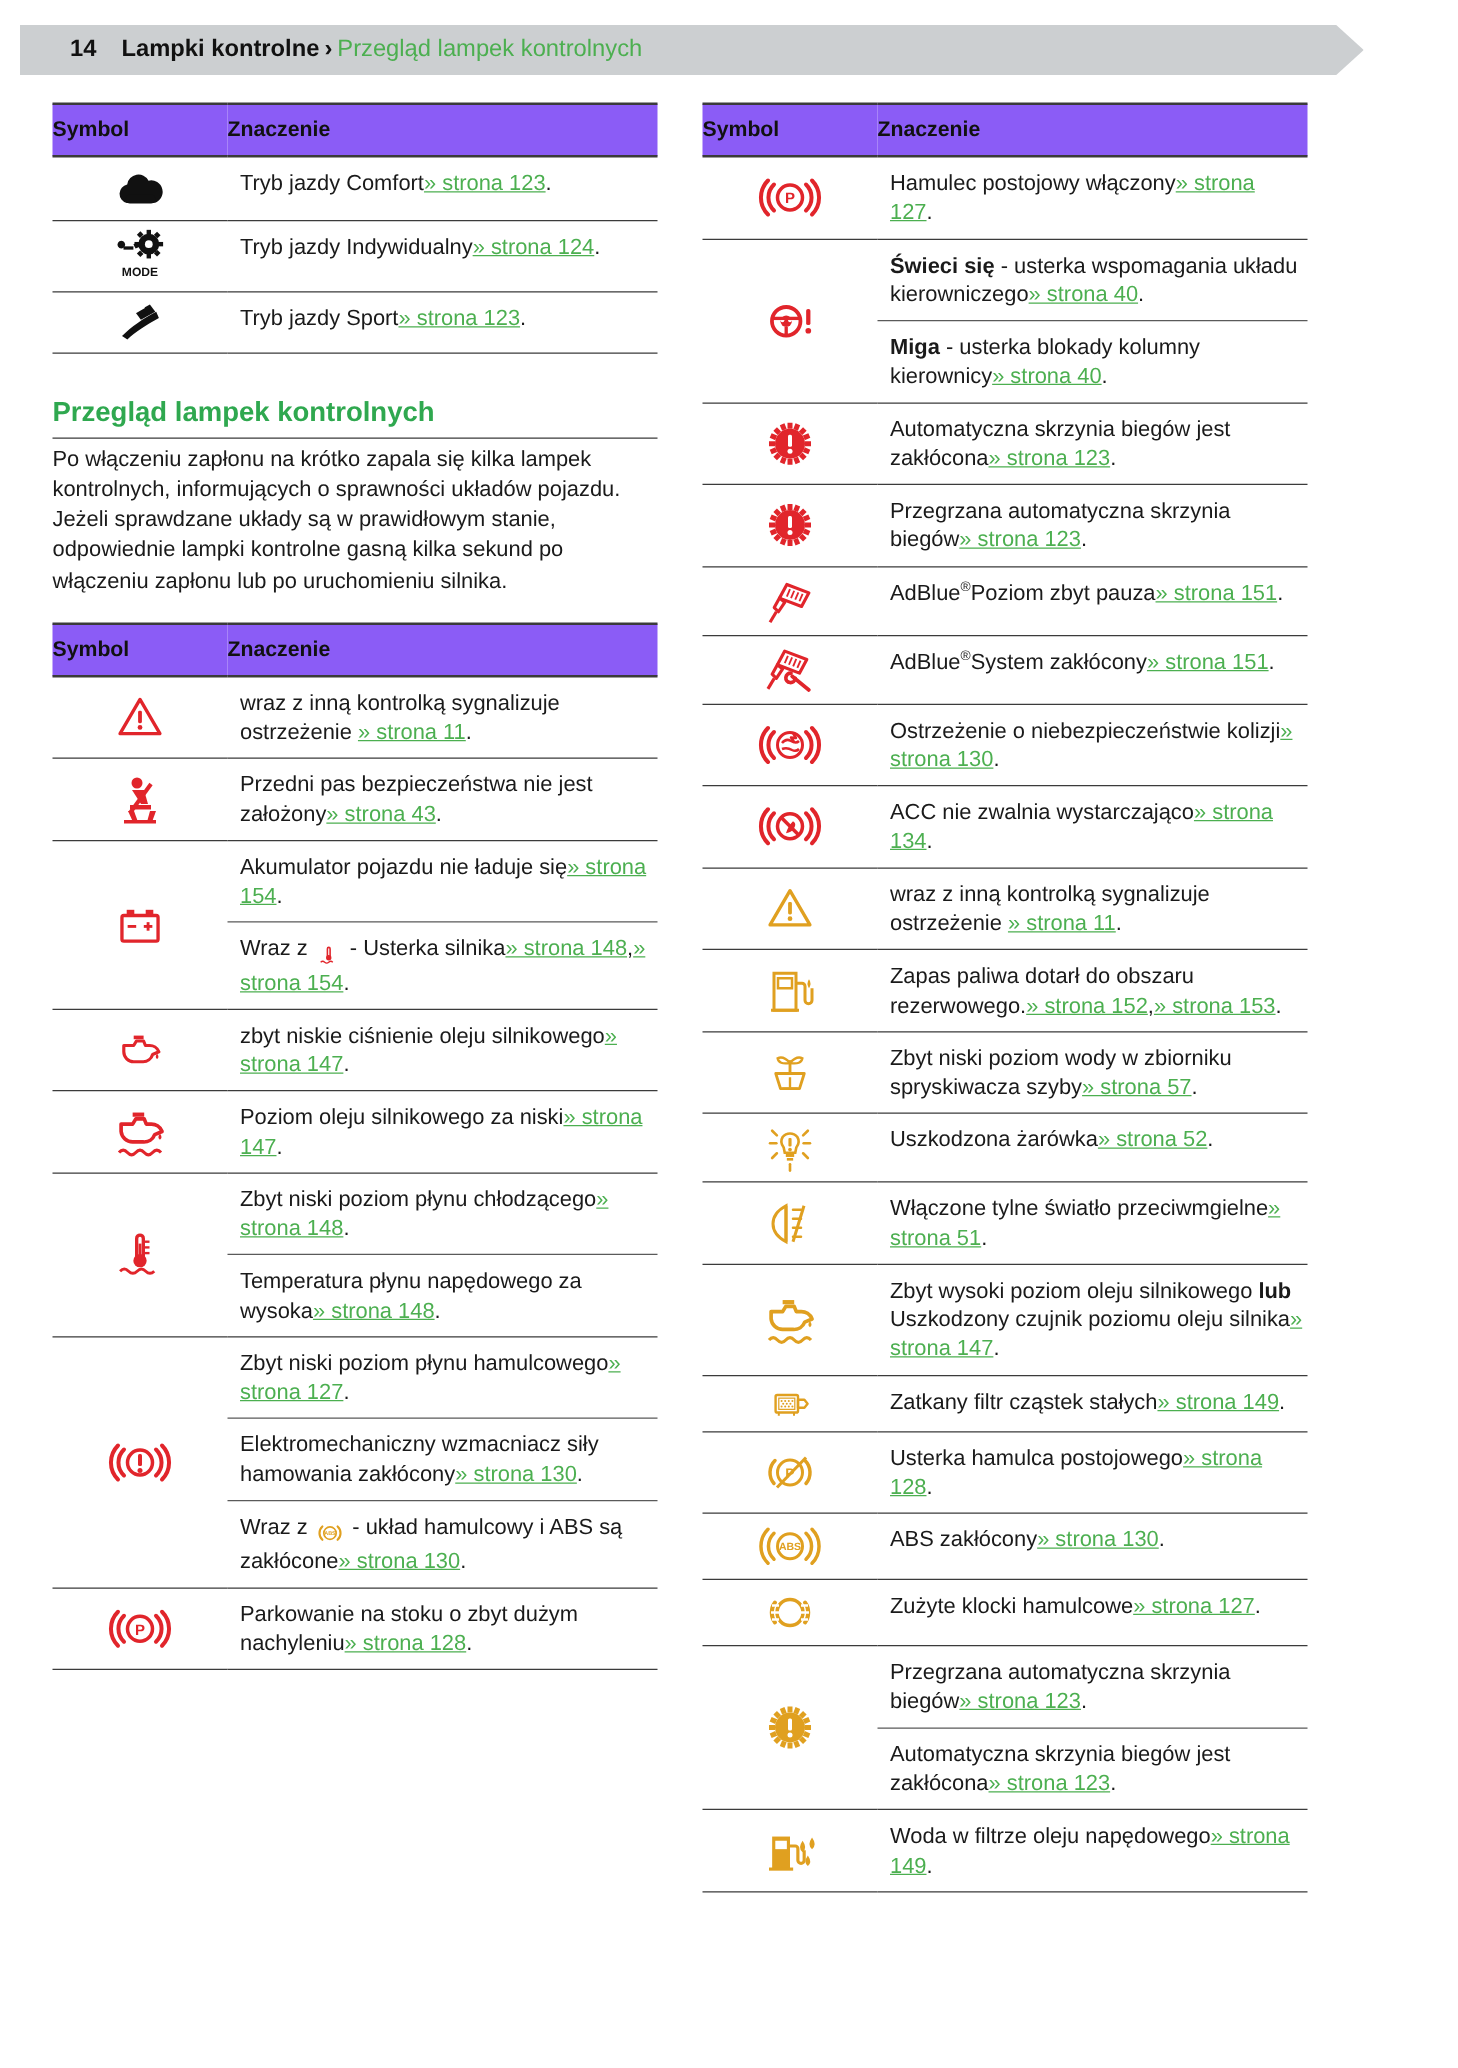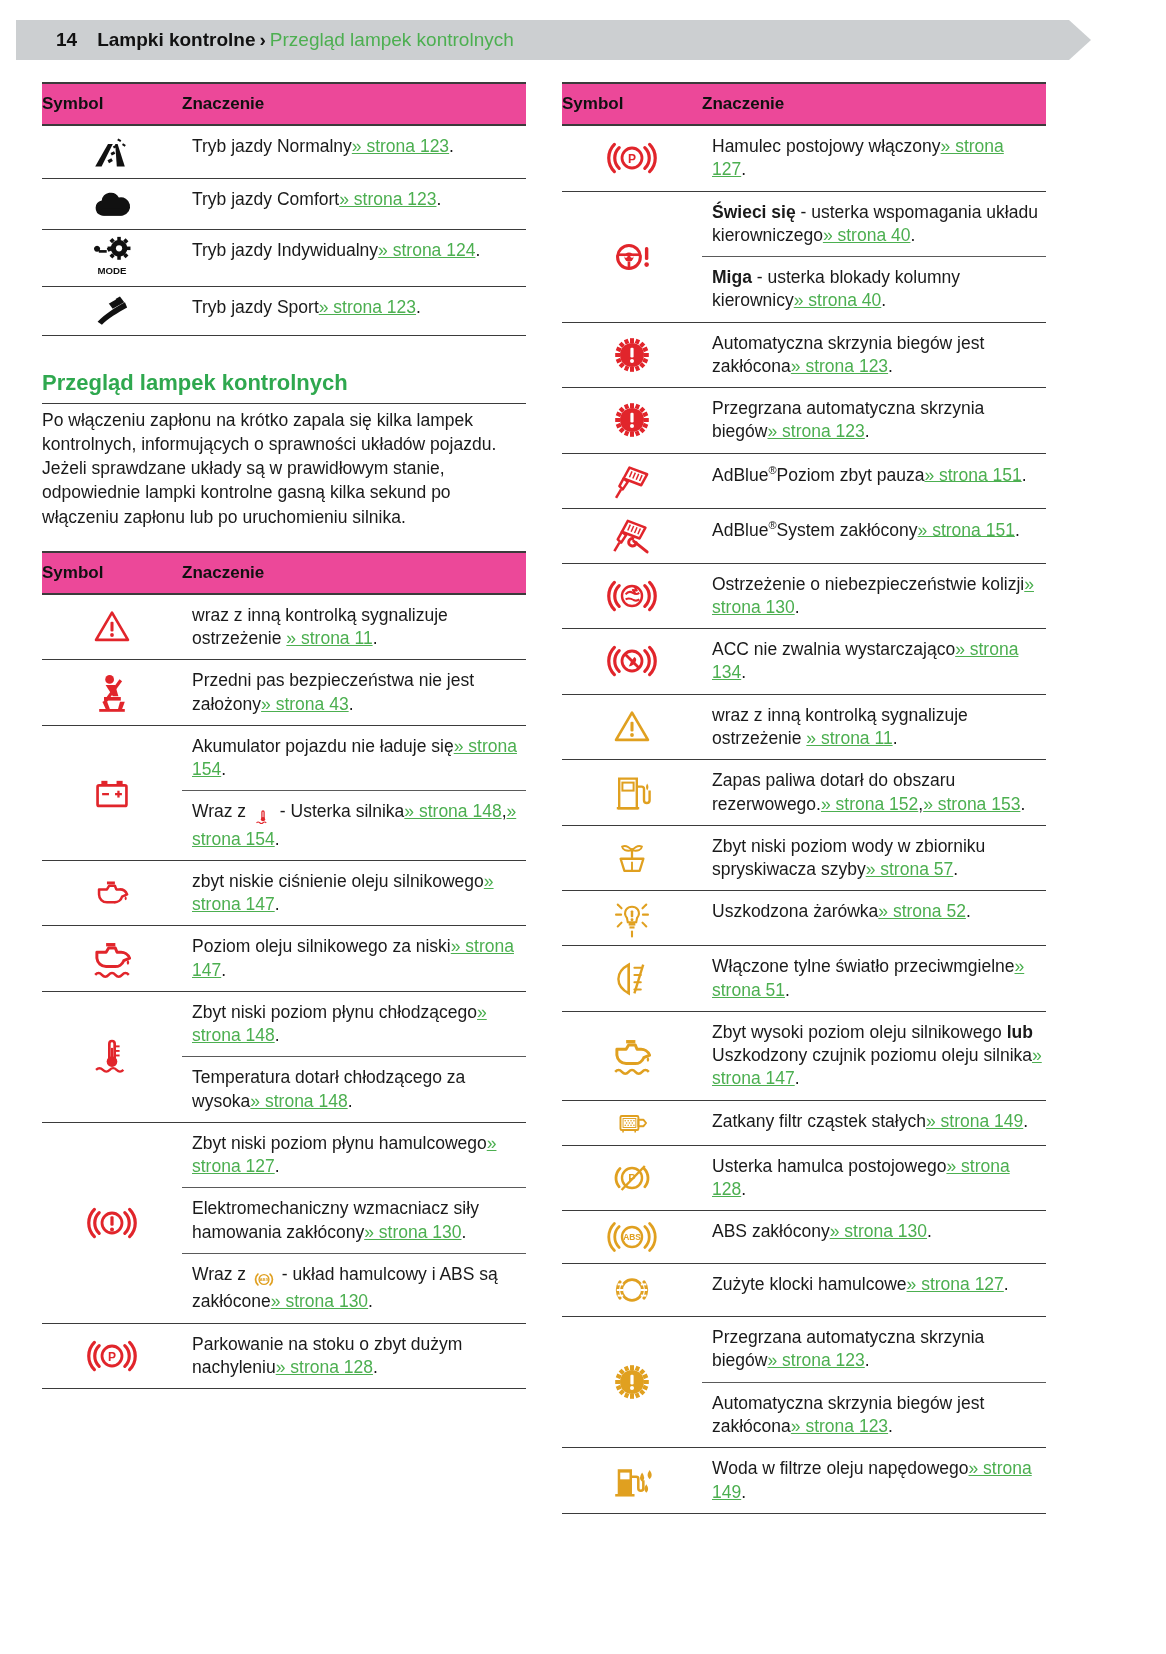--- a/index.html
+++ b/index.html
@@ -42,21 +42,21 @@
   .col-left { left: 42px; }
   .col-right { left: 562px; }
 
   
   table.sym {
     width: 100%;
     border-collapse: collapse;
     table-layout: fixed;
   }
   table.sym thead th {
-    background: #ec4899;
+    background: #8b5cf6;
     font-size: 17px;
     font-weight: bold;
     text-align: left;
     padding: 10px 6px 10px 0;
     color: #111;
     border-top: 2px solid #3b3b3b;
     border-bottom: 2px solid #3b3b3b;
   }
   th.c-sym { width: 140px; text-align: center; padding-left: 0; }
   th.c-mean { padding-left: 8px; }
@@ -117,36 +117,20 @@
 <div class="col col-left">
 
   <table class="sym">
     <thead>
       <tr>
         <th class="c-sym">Symbol</th>
         <th class="c-mean">Znaczenie</th>
       </tr>
     </thead>
     <tbody id="tb-drive">
-        <tr>
-          <td class="symcell"><span class="ic"><svg class="ic" width="56" height="40" viewBox="0 0 100 100">
-                <path d="M8 86 L40 30 L52 30 L24 86 Z" fill="#111111"></path>
-                <path d="M62 86 L58 30 L64 30 L82 86 Z" fill="#111111"></path>
-                <g fill="#111111">
-                  <rect x="40" y="68" width="11" height="8" transform="rotate(-28 45 72)"></rect>
-                  <rect x="47" y="50" width="10" height="7" transform="rotate(-28 52 53)"></rect>
-                  <rect x="53" y="34" width="9" height="6" transform="rotate(-28 57 37)"></rect>
-                </g>
-                <g fill="#111111">
-                  <rect x="64" y="18" width="9" height="5" transform="rotate(30 68 20)"></rect>
-                  <rect x="76" y="30" width="8" height="5" transform="rotate(30 80 32)"></rect>
-                </g>
-              </svg></span></td>
-          <td class="meancell"><span>Tryb jazdy Normalny</span><a class="lnk" href="#">» strona 123</a><span>.</span></td>
-        </tr>
         <tr>
           <td class="symcell"><span class="ic"><svg class="ic" width="52" height="38" viewBox="0 0 100 100">
                 <path d="M22 80 a20 20 0 0 1 1 -39 a24 24 0 0 1 45 -8 a19 19 0 0 1 11 47 Z" fill="#111111"></path>
                 <rect x="20" y="62" width="62" height="19" rx="9" fill="#111111"></rect>
               </svg></span></td>
           <td class="meancell"><span>Tryb jazdy Comfort</span><a class="lnk" href="#">» strona 123</a><span>.</span></td>
         </tr>
         <tr>
           <td class="symcell"><span class="ic"><svg class="ic" width="50" height="44" viewBox="0 0 100 100">
                 <g fill="#111111">
@@ -256,21 +240,21 @@
                 <g stroke="#e1252b" stroke-width="5">
                   <path d="M60 22 h10"></path>
                   <path d="M60 34 h10"></path>
                   <path d="M60 46 h10"></path>
                 </g>
                 <path d="M8 84 q9 -9 18 0 t18 0 t18 0 t18 0" fill="none" stroke="#e1252b" stroke-width="6"></path>
               </svg></span></td>
           <td class="meancell sub-top"><span>Zbyt niski poziom płynu chłodzącego</span><a class="lnk" href="#">» strona 148</a><span>.</span></td>
         </tr>
         <tr>
-          <td class="meancell"><span>Temperatura dotarł chłodzącego za wysoka</span><a class="lnk" href="#">» strona 148</a><span>.</span></td>
+          <td class="meancell"><span>Temperatura płynu napędowego za wysoka</span><a class="lnk" href="#">» strona 148</a><span>.</span></td>
         </tr>
         <tr>
           <td class="symcell" rowspan="3"><span class="ic"><svg class="ic" width="46" height="40" viewBox="0 0 100 100">
                 <circle cx="50" cy="50" r="25" fill="none" stroke="#e1252b" stroke-width="7"></circle>
                 <rect x="46" y="33" width="8" height="24" rx="3" fill="#e1252b"></rect>
                 <circle cx="50" cy="66" r="5" fill="#e1252b"></circle>
                 <path d="M18 24 a36 36 0 0 0 0 52" fill="none" stroke="#e1252b" stroke-width="8" stroke-linecap="round"></path>
                 <path d="M6 16 a48 48 0 0 0 0 68" fill="none" stroke="#e1252b" stroke-width="8" stroke-linecap="round"></path>
                 <path d="M82 24 a36 36 0 0 1 0 52" fill="none" stroke="#e1252b" stroke-width="8" stroke-linecap="round"></path>
                 <path d="M94 16 a48 48 0 0 1 0 68" fill="none" stroke="#e1252b" stroke-width="8" stroke-linecap="round"></path>

